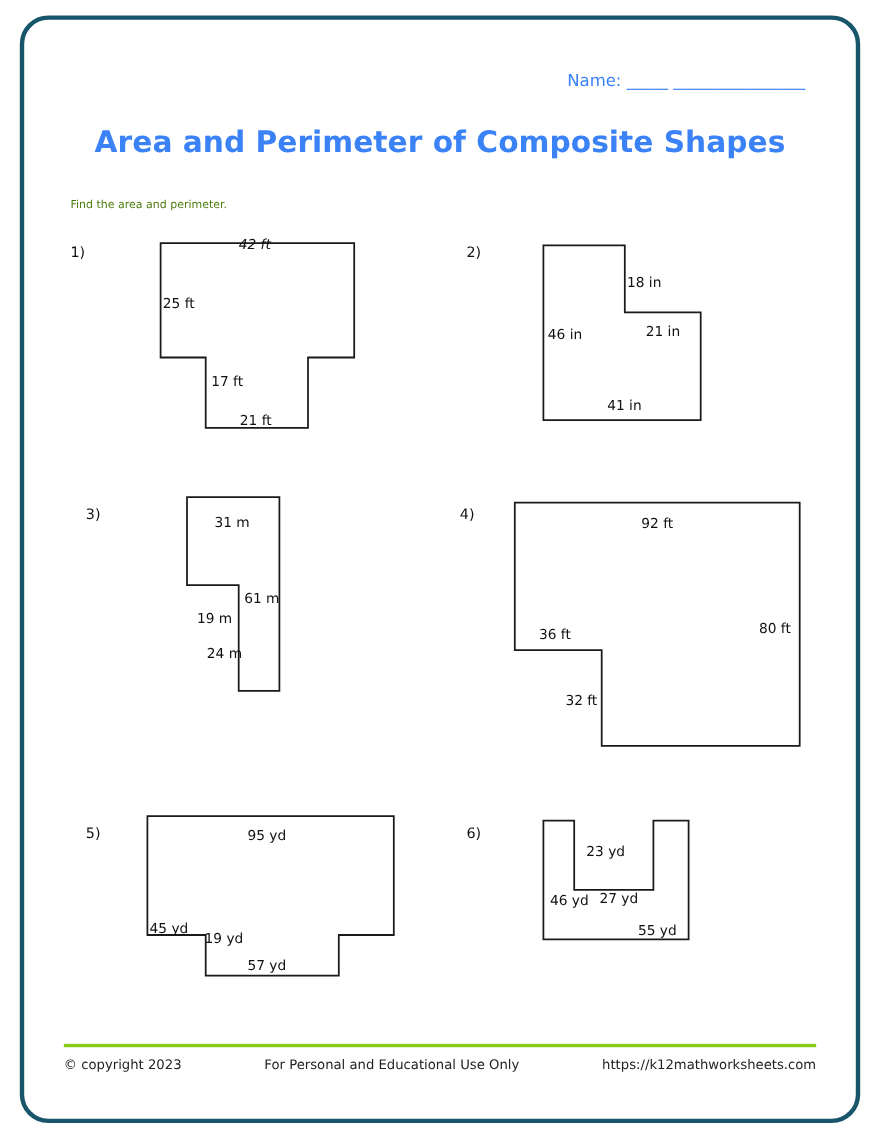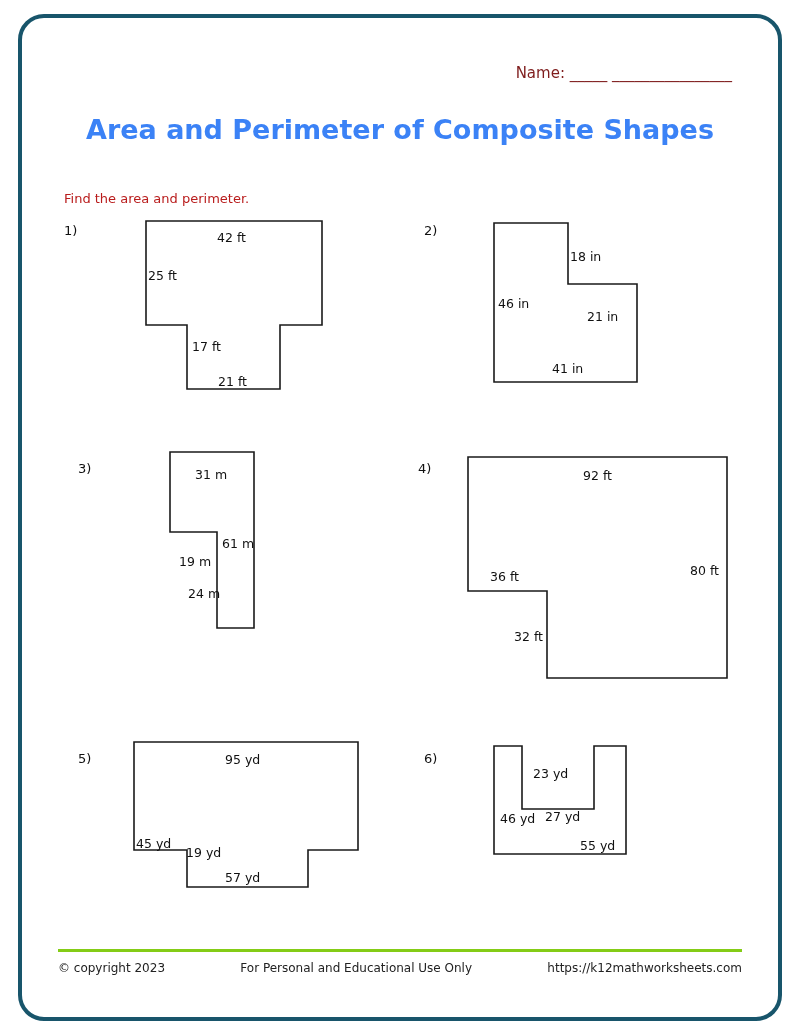--- a/index.html
+++ b/index.html
@@ -24,44 +24,43 @@
     border: 4px solid #18556b;
     border-radius: 26px;
     box-sizing: border-box;
     background: #ffffff;
   }
   .name-line {
     position: absolute;
     right: 46px;
     top: 46px;
     font-size: 15px;
-    color: #7f1d1d;
+    color: #3b82f6;
     white-space: nowrap;
   }
   .name-line .blank {
     letter-spacing: 0px;
   }
   .title {
     position: absolute;
     left: 0;
     right: 0;
     top: 96px;
     text-align: center;
     font-size: 27px;
     font-weight: bold;
     color: #3b82f6;
     font-family: "DejaVu Sans", sans-serif;
   }
   .instructions {
     position: absolute;
     left: 42px;
     top: 163px;
-    font-size: 13px;
-    color: #b91c1c;
-    margin-top: 10px;
+    font-size: 10px;
+    color: #4d7c0f;
   }
   .problem-num {
     position: absolute;
     font-size: 13px;
     color: #111;
   }
   .shape {
     position: absolute;
   }
   .label {
@@ -103,34 +102,34 @@
   <div class="title">Area and Perimeter of Composite Shapes</div>
 
   <div class="instructions">Find the area and perimeter.</div>
 
   <div class="problem-num" style="left:42px; top:205px;">1)</div>
   <div class="shape" style="left:108px; top:195px;">
     <svg width="220" height="190" viewBox="0 0 220 190">
       <polygon class="poly" points="16,8 192,8 192,112 150,112 150,176 57,176 57,112 16,112"></polygon>
     </svg>
   </div>
-  <div class="label" style="left:195px; top:212px;">42 ft</div>
+  <div class="label" style="left:195px; top:196px;font-style:italic;">42 ft</div>
   <div class="label" style="left:126px; top:250px;">25 ft</div>
   <div class="label" style="left:170px; top:321px;">17 ft</div>
   <div class="label" style="left:196px; top:356px;">21 ft</div>
 
   <div class="problem-num" style="left:402px; top:205px;">2)</div>
   <div class="shape" style="left:452px; top:190px;">
     <svg width="200" height="190" viewBox="0 0 200 190">
       <polygon class="poly" points="20,15 94,15 94,76 163,76 163,174 20,174"></polygon>
     </svg>
   </div>
   <div class="label" style="left:548px; top:231px;">18 in</div>
   <div class="label" style="left:476px; top:278px;">46 in</div>
-  <div class="label" style="left:565px; top:291px;">21 in</div>
+  <div class="label" style="left:565px; top:275px;">21 in</div>
   <div class="label" style="left:530px; top:343px;">41 in</div>
 
   <div class="problem-num" style="left:56px; top:443px;">3)</div>
   <div class="shape" style="left:120px; top:420px;">
     <svg width="180" height="210" viewBox="0 0 180 210">
       <polygon class="poly" points="28,14 112,14 112,190 75,190 75,94 28,94"></polygon>
     </svg>
   </div>
   <div class="label" style="left:173px; top:449px;">31 m</div>
   <div class="label" style="left:157px; top:536px;">19 m</div>

